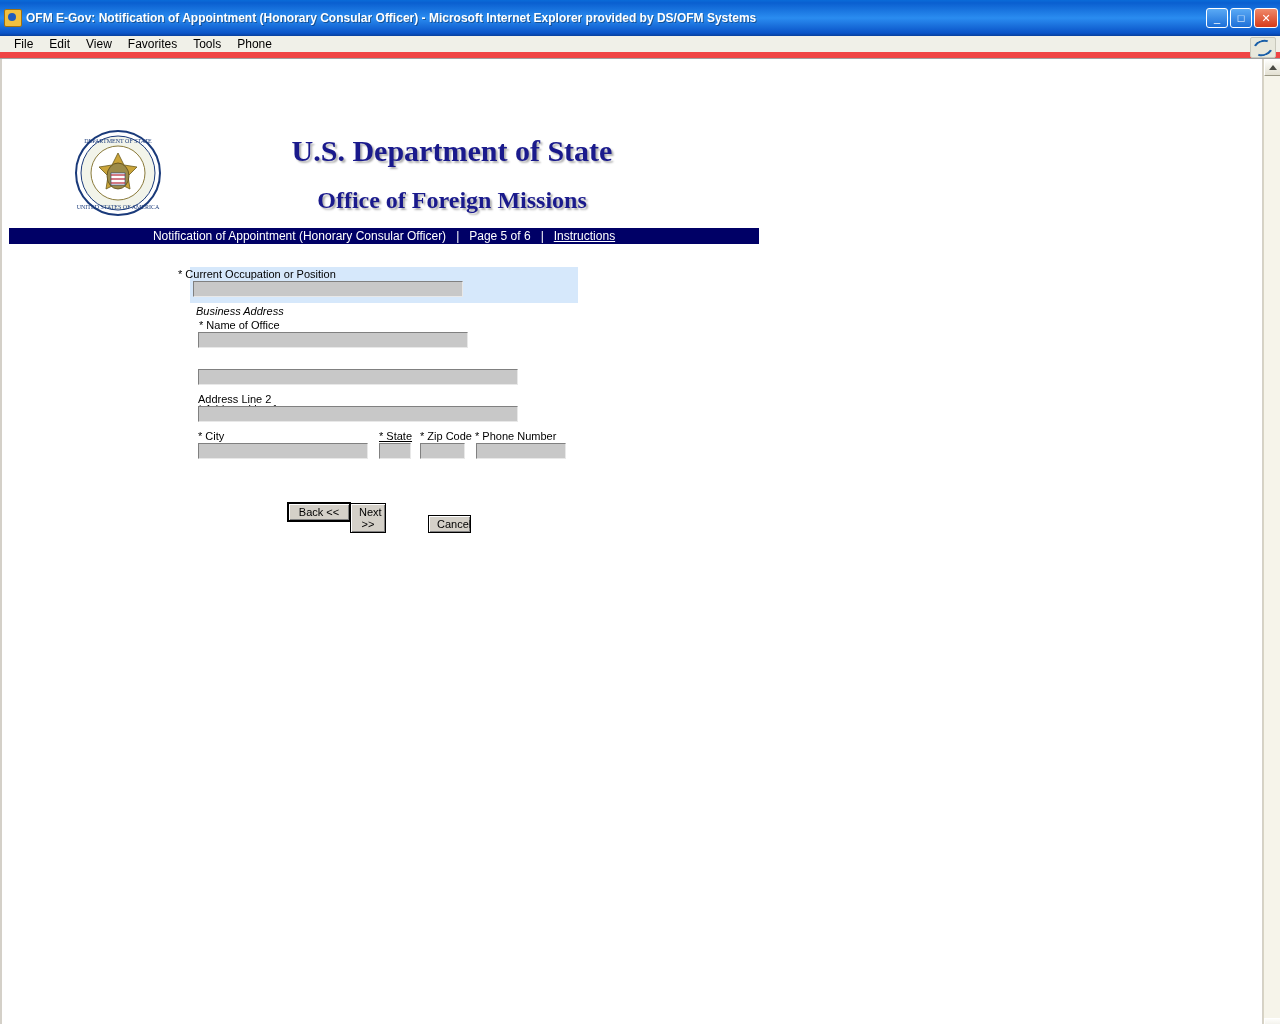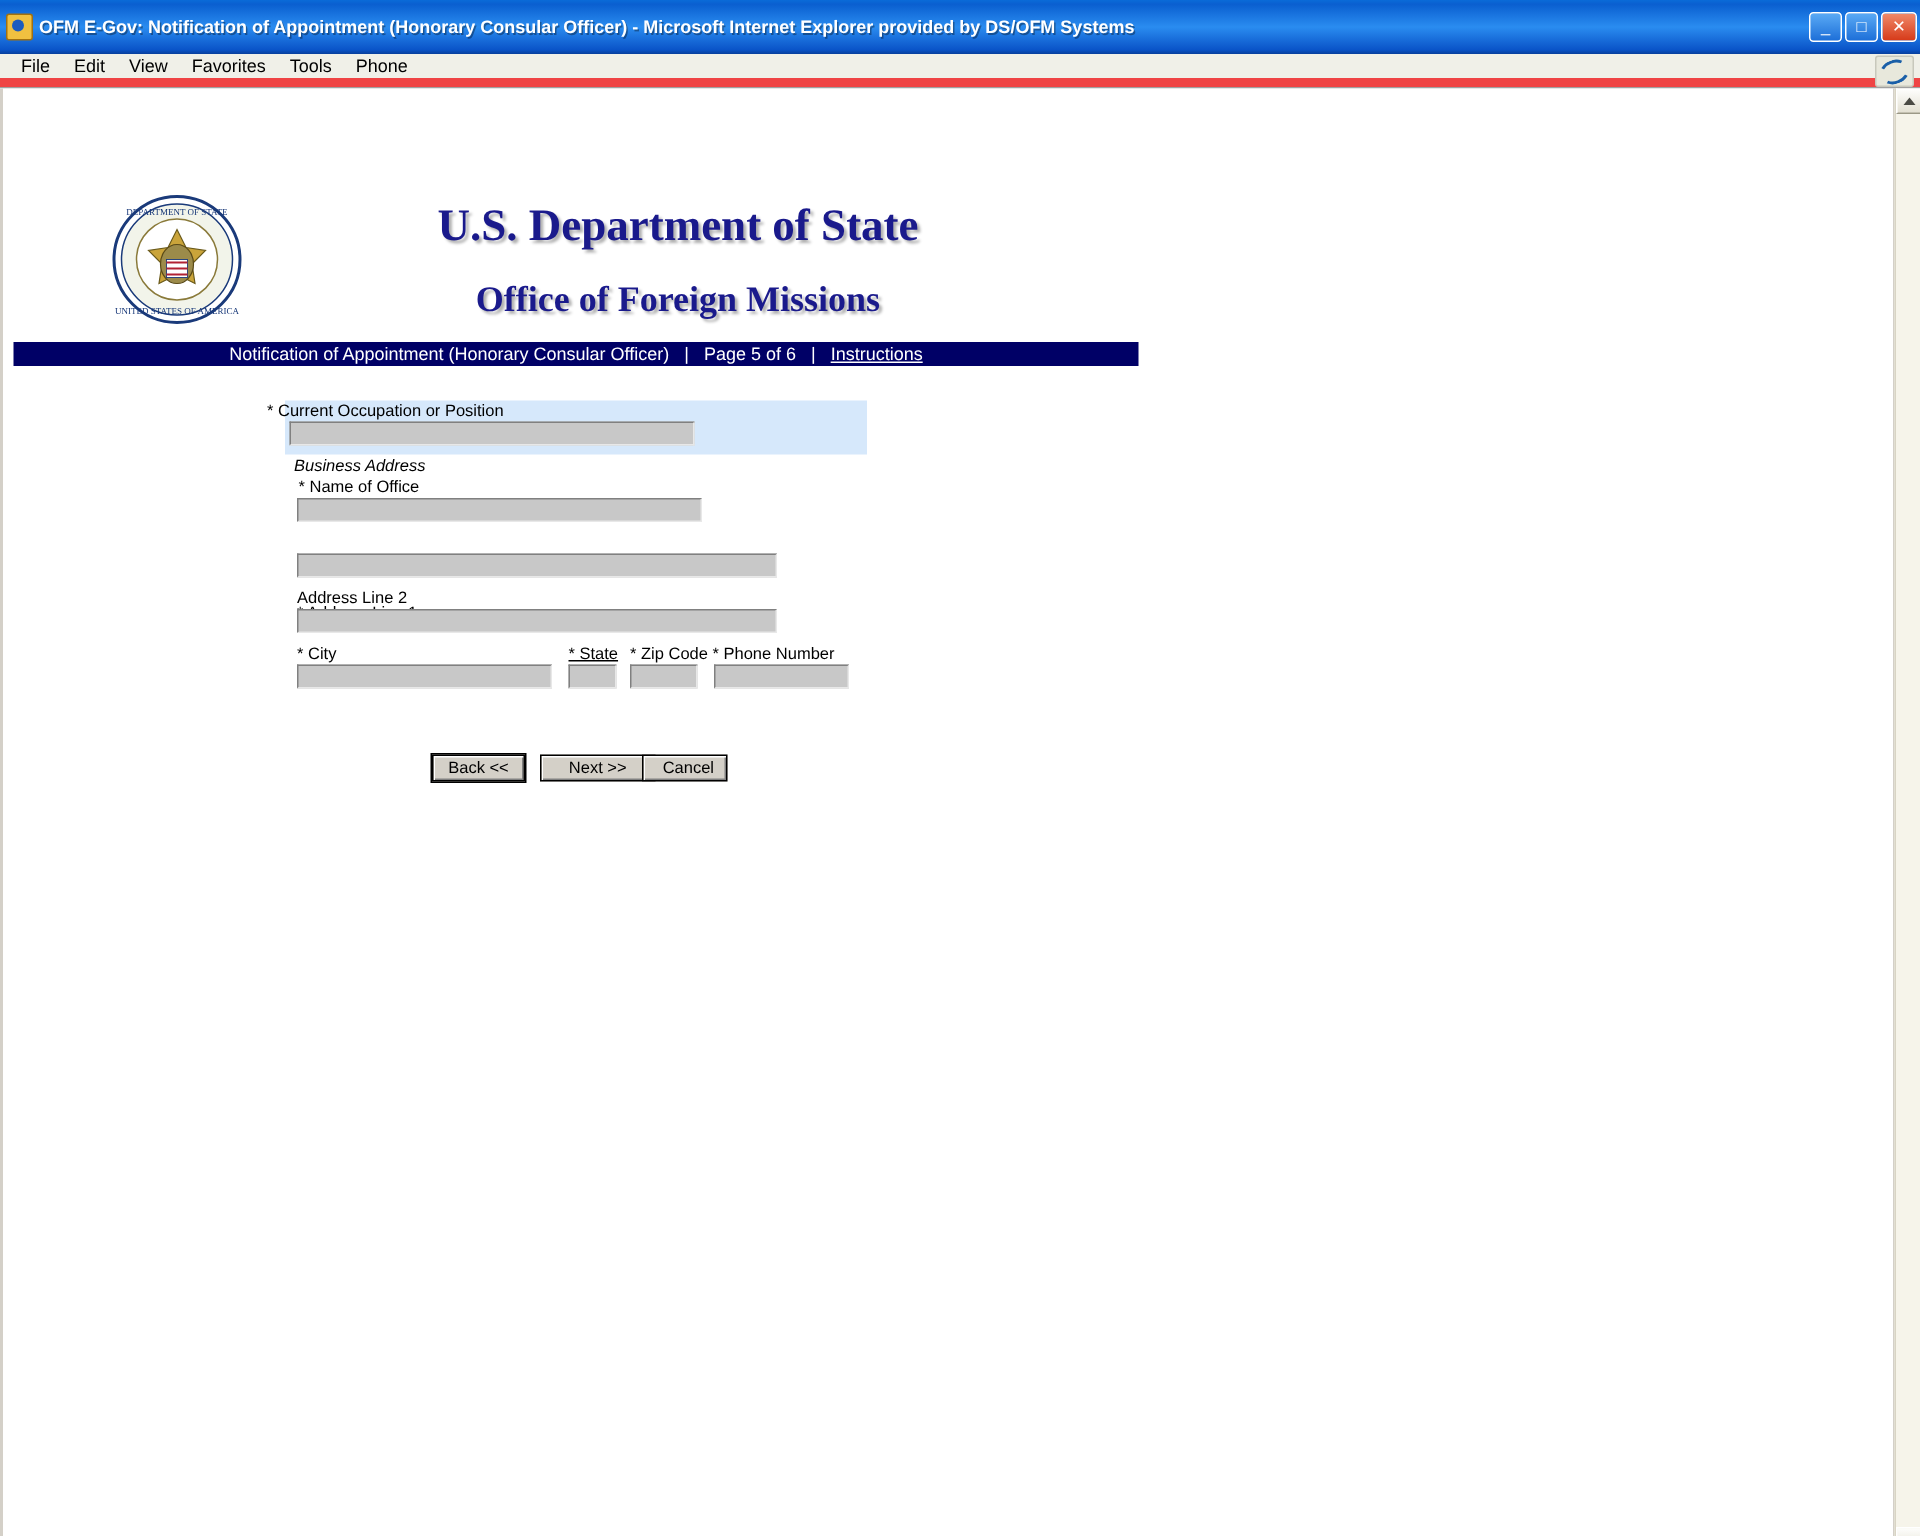--- a/index.html
+++ b/index.html
@@ -352,22 +352,22 @@
       <div class="lbl abs underline" style="left:377px; top:171px;">* State</div>
       <input class="field abs" type="text" style="left: 377px; top: 184px; width: 32px;" value="">
 
       <div class="lbl abs" style="left:418px; top:171px;">* Zip Code</div>
       <input class="field abs" type="text" style="left: 418px; top: 184px; width: 45px;" value="">
 
       <div class="lbl abs" style="left:473px; top:171px;">* Phone Number</div>
       <input class="field abs" type="text" style="left: 474px; top: 184px; width: 90px;" value="">
 
       <button class="btn abs default" style="left:286px; top:228px; width:62px;">Back &lt;&lt;</button>
-      <button class="btn abs" style="left:358px; top:228px; width:77px;">Next &gt;&gt;</button>
-      <button class="btn abs" style="left:426px; top:228px; width:57px;text-align:right;">Cancel</button>
+      <button class="btn abs" style="left:348px; top:228px; width:36px;">Next &gt;&gt;</button>
+      <button class="btn abs" style="left:426px; top:240px; width:43px;">Cancel</button>
     </div>
   </div>
 
   <div class="scrollbar">
     <div class="sb-arrow">
         <div class="sb-tri-up"></div>
       </div>
     <div class="sb-track"></div>
     <div class="sb-arrow bottom">
         <div class="sb-tri-down"></div>

